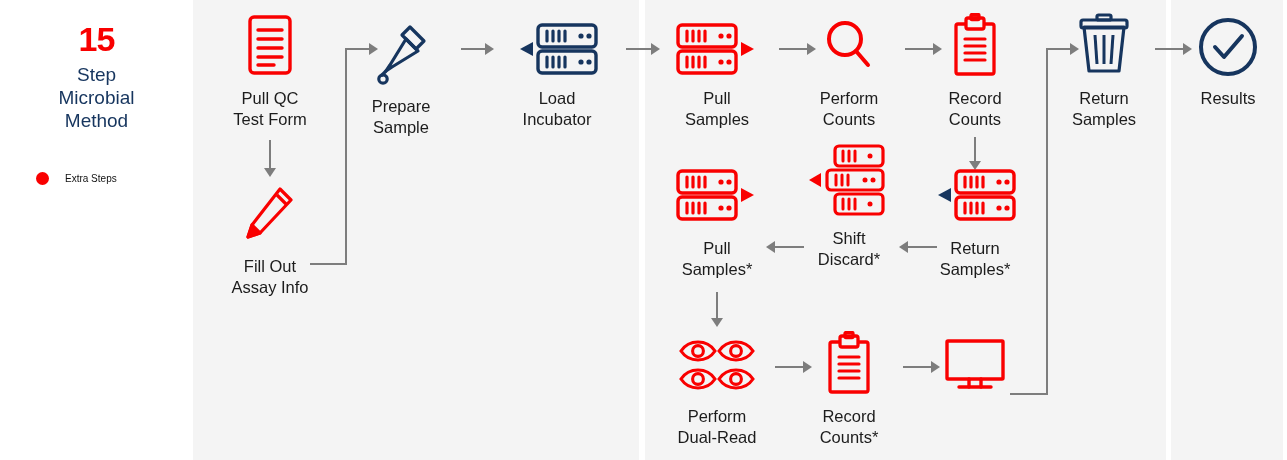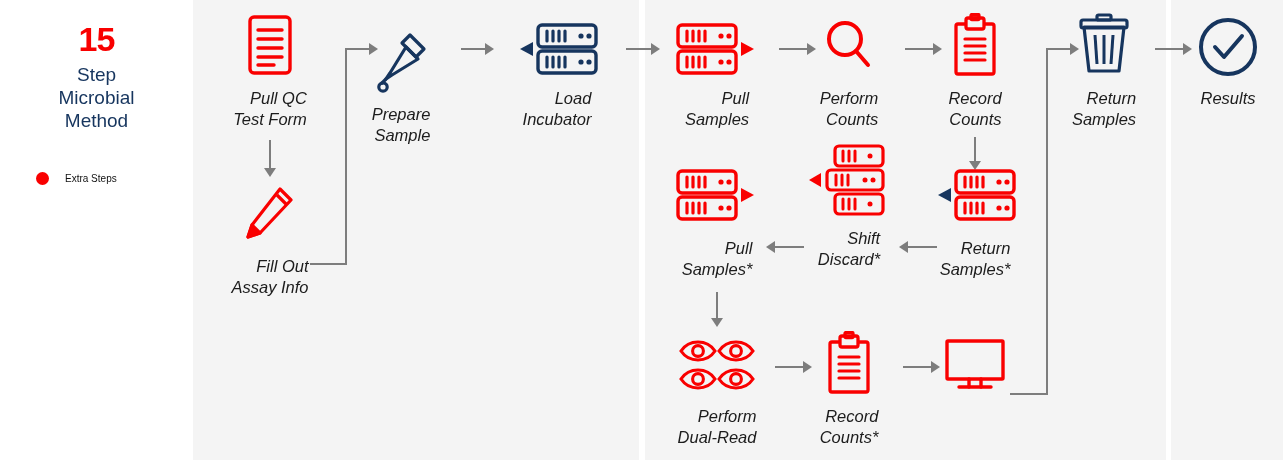--- a/index.html
+++ b/index.html
@@ -28,22 +28,22 @@
   }
   #t1{top:62px;}#t2{top:85px;}#t3{top:108px;}
   .legend-row{position:absolute;left:36px;top:172px;display:flex;align-items:center;gap:16px;}
   .legend-dot{width:13px;height:13px;border-radius:50%;background:#f90000;display:block;}
   .legend-txt{font-size:10px;color:#111;}
 
   
   .node{position:absolute;display:flex;flex-direction:column;align-items:center;width:130px;}
   .node .ico{height:72px;display:flex;align-items:center;justify-content:center;}
   .node .lbl{
-    text-align:right;font-size:16.5px;color:#1c1c1c;line-height:21px;
-    white-space:pre-line;margin-top:4px;font-style:italic;
+    text-align:center;font-size:16.5px;color:#1c1c1c;line-height:21px;
+    white-space:pre-line;margin-top:4px;
   }
 
   
   .conn{position:absolute;}
   .h-line{position:absolute;height:2px;background:#7d7d7d;}
   .v-line{position:absolute;width:2px;background:#7d7d7d;}
   .arrow-r{position:absolute;width:0;height:0;
     border-top:6px solid transparent;border-bottom:6px solid transparent;
     border-left:9px solid #7d7d7d;}
   .arrow-d{position:absolute;width:0;height:0;
@@ -169,21 +169,21 @@
           <path d="M41 8 L52 19 L21 52 L9 56 L13 44 Z"></path>
           <line x1="38" y1="14" x2="48" y2="24"></line>
           <path d="M13 44 L21 52 L9 56 Z" fill="#f90000"></path>
         </g>
       </svg>
     </div>
     <div class="lbl">Fill Out
 Assay Info</div>
   </div>
 
-  <div class="node" style="left:336px;top:28px;">
+  <div class="node" style="left:336px;top:20px;">
     <div class="ico">
       <svg width="62" height="70" viewBox="0 0 62 70">
         <g stroke="#16355e" stroke-width="3.2" fill="none" stroke-linejoin="round" stroke-linecap="round">
           <path d="M40 6 L54 20 L46 28 L32 14 Z"></path>
           <path d="M36 18 L20 44 L16 50 L22 46 L48 30 Z"></path>
           <path d="M16 50 L12 54"></path>
           <circle cx="13" cy="58" r="4.2"></circle>
         </g>
       </svg>
     </div>

